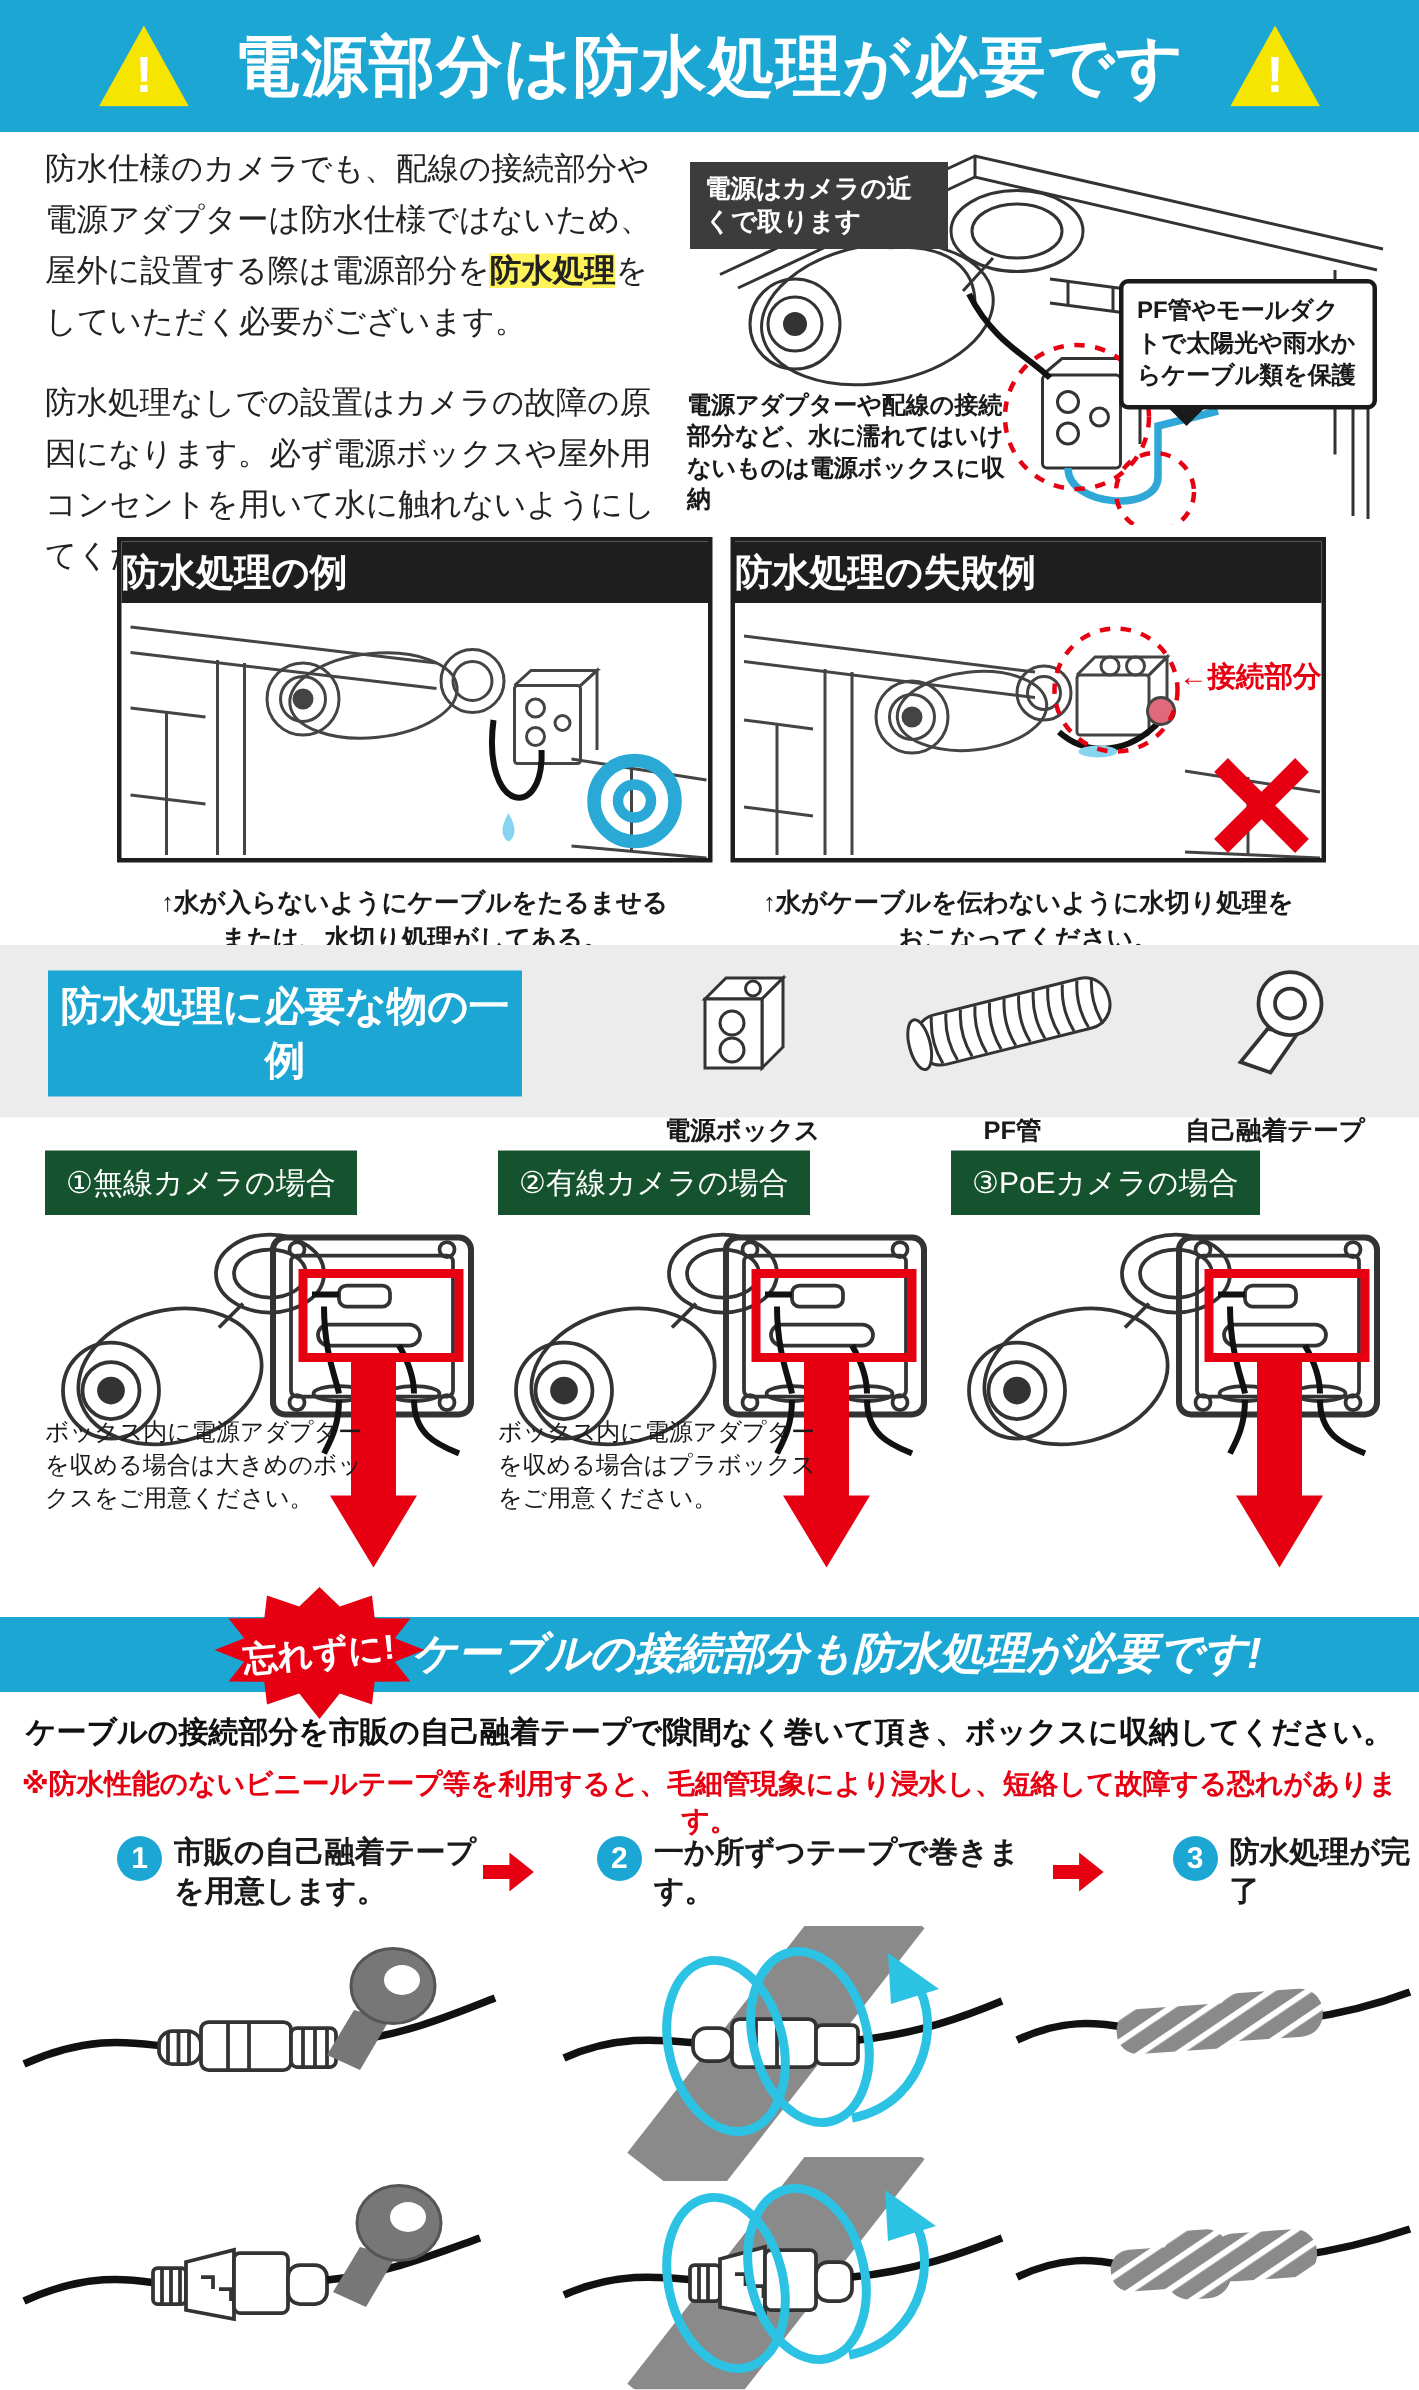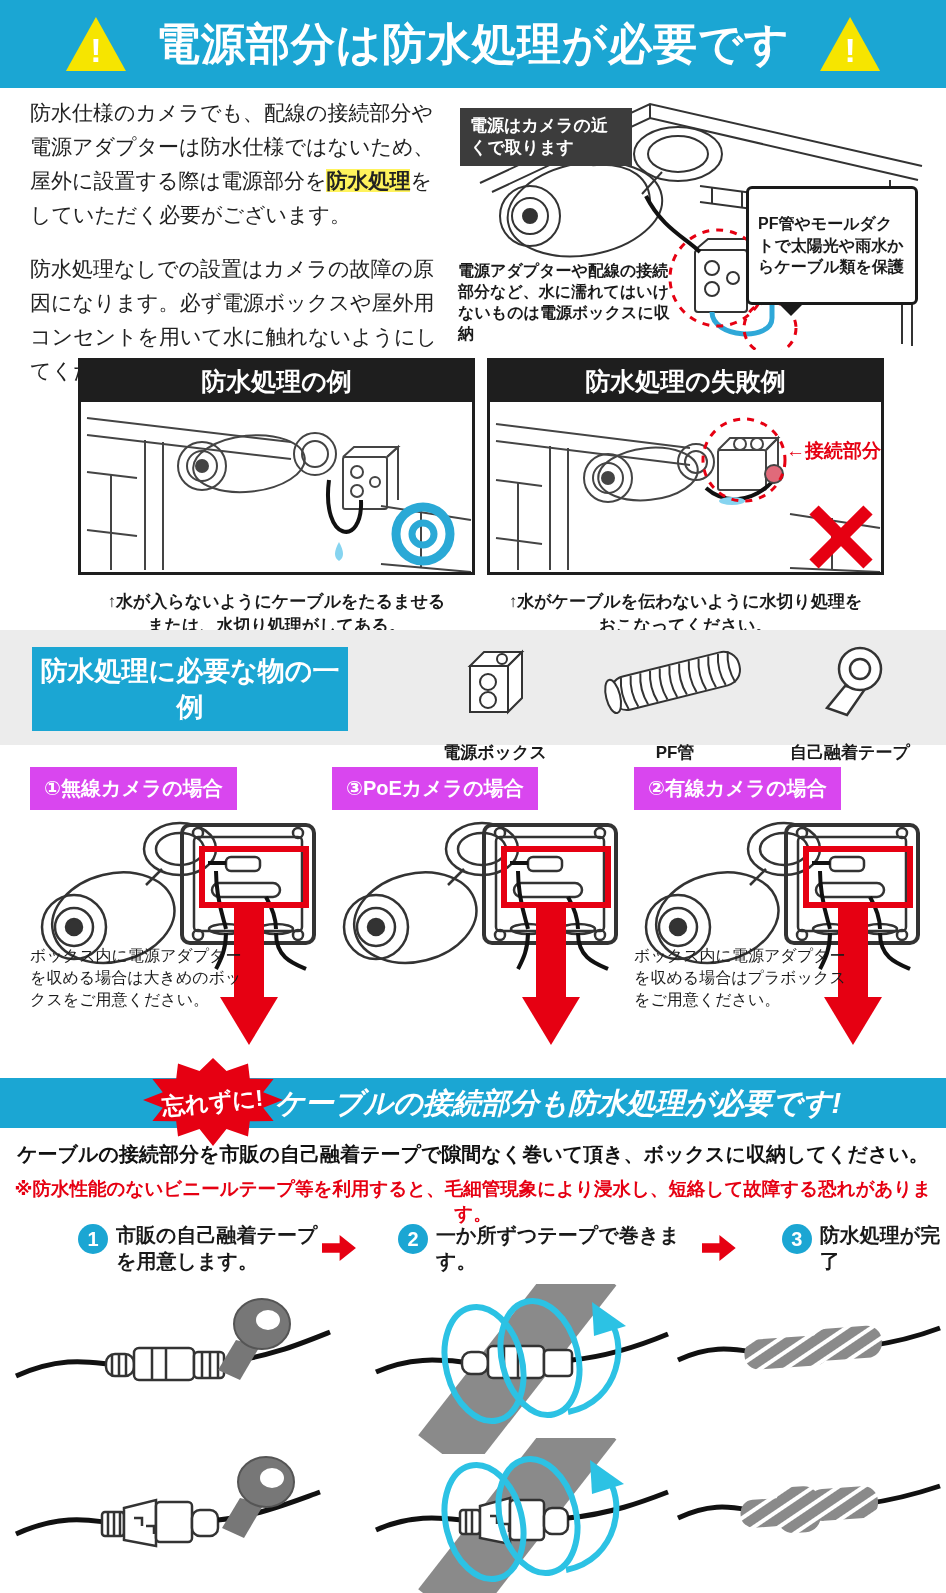--- a/index.html
+++ b/index.html
@@ -34,37 +34,37 @@
     background:#3C3C3C; color:#fff; font-size:17px; font-weight:bold;
     line-height:1.3; padding:7px 10px;
   }
   .callout-dark::after {
     content:""; position:absolute; right:-12px; bottom:6px;
     border:12px solid transparent; border-left-color:#3C3C3C; border-bottom-width:0;
   }
   .callout-pf {
     position:absolute; left:296px; top:98px; width:172px;
     background:#fff; border:3px solid #1a1a1a; border-radius:6px;
-    font-size:16px; font-weight:bold; line-height:1.35; padding:24px 9px;
+    font-size:16px; font-weight:bold; line-height:1.35; padding:8px 9px;
   }
   .callout-pf::after {
     content:""; position:absolute; left:28px; bottom:-14px;
     border:14px solid transparent; border-top-color:#1a1a1a; border-bottom-width:0;
   }
   .house-note {
     position:absolute; left:8px; top:172px; width:216px;
     font-size:16px; font-weight:bold; line-height:1.32;
   }
 
   
   .examples { height:280px; padding:8px 0 0 78px; display:flex; gap:12px; }
   .ex-col { width:397px; }
   .ex-panel { border:3px solid #1E1E1E; background:#fff; }
   .ex-panel-head {
-    background:#1E1E1E; color:#fff; text-align:center;
+    background:#1E1E1E; color:#fff; text-align:left;
     font-size:25px; font-weight:bold; padding:4px 0;
   }
   .ex-art { position:relative; height:170px; overflow:hidden; }
   .ex-caption { text-align:center; font-size:17px; font-weight:bold; line-height:1.4; margin-top:15px; }
   .bad-label { position:absolute; left:296px; top:36px; color:#E60012; font-size:19px; font-weight:bold; }
 
   
   .supplies { height:115px; background:#ECECEC; position:relative; }
   .supplies-box {
     position:absolute; left:32px; top:17px; width:316px; height:84px;
@@ -76,22 +76,22 @@
   .supply-item { position:absolute; text-align:center; }
   .supply-item .lbl { font-size:17px; font-weight:bold; margin-top:19px; }
   .si-1 { left:425px; top:12px; width:140px; }
   .si-2 { left:590px; top:12px; width:170px; }
   .si-3 { left:780px; top:12px; width:140px; }
 
   
   .cases { height:333px; padding:22px 0 0 30px; display:flex; gap:12px; }
   .case-col { position:relative; width:290px; height:311px; }
   .case-head {
-    display:inline-block; background:#d946ef; color:#fff;
-    font-size:20px; font-weight:bold; padding:8px 14px;
+    display:inline-block; background:#14532d; color:#fff;
+    font-size:20px; font-weight:normal; padding:8px 14px;
   }
   .case-note {
     position:absolute; left:0; top:178px; width:212px;
     font-size:16px; line-height:1.38;
   }
   .case-art { position:absolute; left:0; top:44px; }
 
   
   .banner { height:50px; background:#1BA6D3; position:relative; margin-top:0; }
   .banner-title {
@@ -394,20 +394,54 @@
         <rect x="172" y="38" width="104" height="56" fill="none" stroke="#E60012" stroke-width="6"></rect>
         <g>
           <rect x="204" y="96" width="30" height="92" fill="#E60012"></rect>
           <polygon points="190,186 248,186 219,234" fill="#E60012"></polygon>
         </g>
       </svg>
       <div class="case-note">ボックス内に電源アダプターを収める場合は大きめのボックスをご用意ください。</div>
     </div>
 
     <div class="case-col">
+      <span class="case-head">②有線カメラの場合</span>
+      <svg class="case-art" width="290" height="240" viewBox="0 0 290 240">
+        <g stroke="#333" stroke-width="2.5" fill="none">
+          <ellipse cx="150" cy="38" rx="36" ry="26"></ellipse>
+            <ellipse cx="150" cy="38" rx="24" ry="16"></ellipse>
+          <path d="M132,58 L116,74"></path>
+          <g transform="rotate(-14 78 110)">
+              <ellipse cx="84" cy="108" rx="62" ry="44"></ellipse>
+            </g>
+          <circle cx="44" cy="116" r="32"></circle>
+            <circle cx="44" cy="116" r="19"></circle>
+            <circle cx="44" cy="116" r="8" fill="#333"></circle>
+          <rect x="152" y="14" width="132" height="118" rx="8" stroke-width="4"></rect>
+          <rect x="164" y="26" width="108" height="94" rx="4"></rect>
+          <circle cx="168" cy="22" r="5"></circle>
+            <circle cx="268" cy="22" r="5"></circle>
+            <circle cx="168" cy="124" r="5"></circle>
+            <circle cx="268" cy="124" r="5"></circle>
+          <rect x="196" y="46" width="34" height="14" rx="5"></rect>
+          <rect x="182" y="72" width="68" height="14" rx="7"></rect>
+          <ellipse cx="196" cy="118" rx="17" ry="5"></ellipse>
+            <ellipse cx="246" cy="118" rx="17" ry="5"></ellipse>
+        </g>
+        <path d="M178,52 L196,52 M186,60 C186,90 194,108 196,118 M236,86 C244,100 246,110 246,118 M196,122 C196,140 190,150 186,158 M246,122 C246,146 262,152 276,158" stroke="#111" stroke-width="4" fill="none"></path>
+        <rect x="172" y="38" width="104" height="56" fill="none" stroke="#E60012" stroke-width="6"></rect>
+        <g>
+          <rect x="204" y="96" width="30" height="92" fill="#E60012"></rect>
+          <polygon points="190,186 248,186 219,234" fill="#E60012"></polygon>
+        </g>
+      </svg>
+      <div class="case-note">ボックス内に電源アダプターを収める場合はプラボックスをご用意ください。</div>
+    </div>
+
+    <div class="case-col">
       <span class="case-head">③PoEカメラの場合</span>
       <svg class="case-art" width="290" height="240" viewBox="0 0 290 240">
         <g stroke="#333" stroke-width="2.5" fill="none">
           <ellipse cx="150" cy="38" rx="36" ry="26"></ellipse>
             <ellipse cx="150" cy="38" rx="24" ry="16"></ellipse>
           <path d="M132,58 L116,74"></path>
           <g transform="rotate(-14 78 110)">
               <ellipse cx="84" cy="108" rx="62" ry="44"></ellipse>
             </g>
           <circle cx="44" cy="116" r="32"></circle>
@@ -426,54 +460,20 @@
         </g>
         <path d="M178,52 L196,52 M186,60 C186,90 194,108 196,118 M236,86 C244,100 246,110 246,118 M196,122 C196,140 190,150 186,158 M246,122 C246,146 262,152 276,158" stroke="#111" stroke-width="4" fill="none"></path>
         <rect x="172" y="38" width="104" height="56" fill="none" stroke="#E60012" stroke-width="6"></rect>
         <g>
           <rect x="204" y="96" width="30" height="92" fill="#E60012"></rect>
           <polygon points="190,186 248,186 219,234" fill="#E60012"></polygon>
         </g>
       </svg>
       <div class="case-note"></div>
     </div>
-
-    <div class="case-col">
-      <span class="case-head">②有線カメラの場合</span>
-      <svg class="case-art" width="290" height="240" viewBox="0 0 290 240">
-        <g stroke="#333" stroke-width="2.5" fill="none">
-          <ellipse cx="150" cy="38" rx="36" ry="26"></ellipse>
-            <ellipse cx="150" cy="38" rx="24" ry="16"></ellipse>
-          <path d="M132,58 L116,74"></path>
-          <g transform="rotate(-14 78 110)">
-              <ellipse cx="84" cy="108" rx="62" ry="44"></ellipse>
-            </g>
-          <circle cx="44" cy="116" r="32"></circle>
-            <circle cx="44" cy="116" r="19"></circle>
-            <circle cx="44" cy="116" r="8" fill="#333"></circle>
-          <rect x="152" y="14" width="132" height="118" rx="8" stroke-width="4"></rect>
-          <rect x="164" y="26" width="108" height="94" rx="4"></rect>
-          <circle cx="168" cy="22" r="5"></circle>
-            <circle cx="268" cy="22" r="5"></circle>
-            <circle cx="168" cy="124" r="5"></circle>
-            <circle cx="268" cy="124" r="5"></circle>
-          <rect x="196" y="46" width="34" height="14" rx="5"></rect>
-          <rect x="182" y="72" width="68" height="14" rx="7"></rect>
-          <ellipse cx="196" cy="118" rx="17" ry="5"></ellipse>
-            <ellipse cx="246" cy="118" rx="17" ry="5"></ellipse>
-        </g>
-        <path d="M178,52 L196,52 M186,60 C186,90 194,108 196,118 M236,86 C244,100 246,110 246,118 M196,122 C196,140 190,150 186,158 M246,122 C246,146 262,152 276,158" stroke="#111" stroke-width="4" fill="none"></path>
-        <rect x="172" y="38" width="104" height="56" fill="none" stroke="#E60012" stroke-width="6"></rect>
-        <g>
-          <rect x="204" y="96" width="30" height="92" fill="#E60012"></rect>
-          <polygon points="190,186 248,186 219,234" fill="#E60012"></polygon>
-        </g>
-      </svg>
-      <div class="case-note">ボックス内に電源アダプターを収める場合はプラボックスをご用意ください。</div>
-    </div>
   </div>
 
   <div class="banner">
     <div class="burst">
       <svg width="150" height="92" viewBox="0 0 150 92">
         <polygon fill="#E60012" points="145,44 125.2,51.8 135.6,65 111.8,65.2 110,80.4 88.5,73 75,90 61.5,73 40,80.4 38.2,65.2 14.4,65 24.8,51.8 5,44 24.8,36.2 14.4,23 38.2,22.8 40,7.6 61.5,15 75,2 88.5,15 110,7.6 111.8,22.8 135.6,23 125.2,36.2"></polygon>
       </svg>
       <span class="burst-text">忘れずに!</span>
     </div>
     <div class="banner-title">ケーブルの接続部分も防水処理が必要です!</div>

